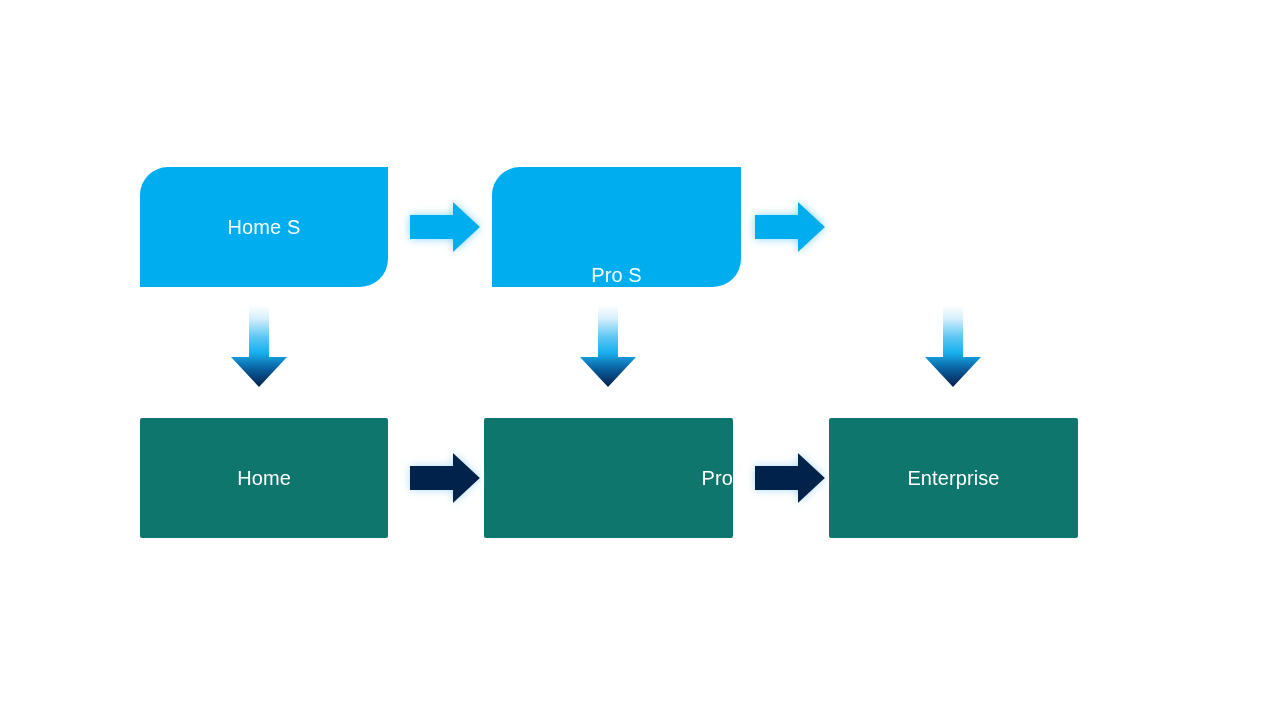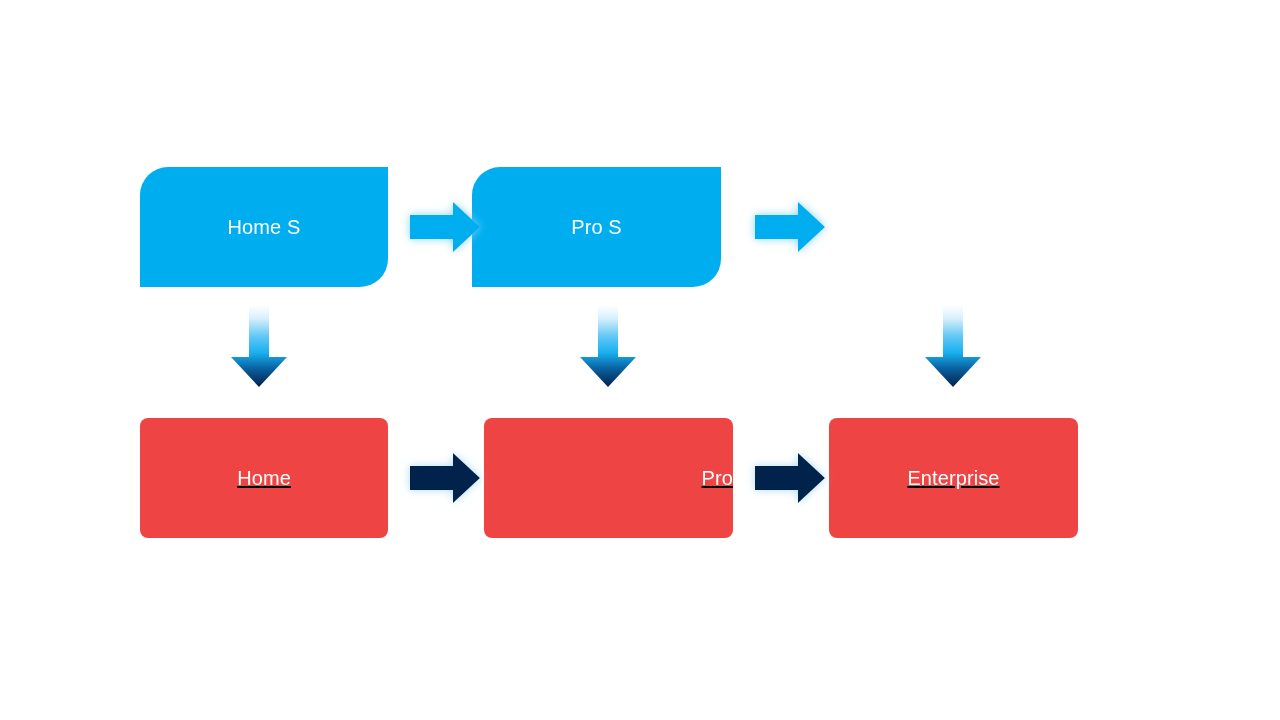--- a/index.html
+++ b/index.html
@@ -42,23 +42,22 @@
   }
 
   
   .node--top {
     background: #00aeef;
     border-radius: 28px 0 28px 0;
   }
 
   
   .node--bottom {
-    background: #ef4444;
-    border-radius: 8px;
-    text-decoration: underline;
+    background: #0f766e;
+    border-radius: 2px;
   }
 
   
   .arrow-h {
     position: absolute;
     width: 74px;
     height: 58px;
   }
   .arrow-h svg { display: block; width: 100%; height: 100%; overflow: visible; }
 
@@ -72,21 +71,21 @@
 </style>
 </head>
 <body>
 
 <div id="canvas">
 
   <div class="node node--top" style="left:140px; top:167px; width:248px; height:120px;">
     <span class="node-label">Home S</span>
   </div>
 
-  <div class="node node--top" style="left:472px; top:167px; width:249px; height:120px;">
+  <div class="node node--top" style="left:492px; top:167px; width:249px; height:120px;align-items:flex-end;">
     <span class="node-label">Pro S</span>
   </div>
 
 
   <div class="node node--bottom" style="left:140px; top:418px; width:248px; height:120px;">
     <span class="node-label">Home</span>
   </div>
 
   <div class="node node--bottom" style="left:484px; top:418px; width:249px; height:120px;justify-content:flex-end;">
     <span class="node-label">Pro</span>

